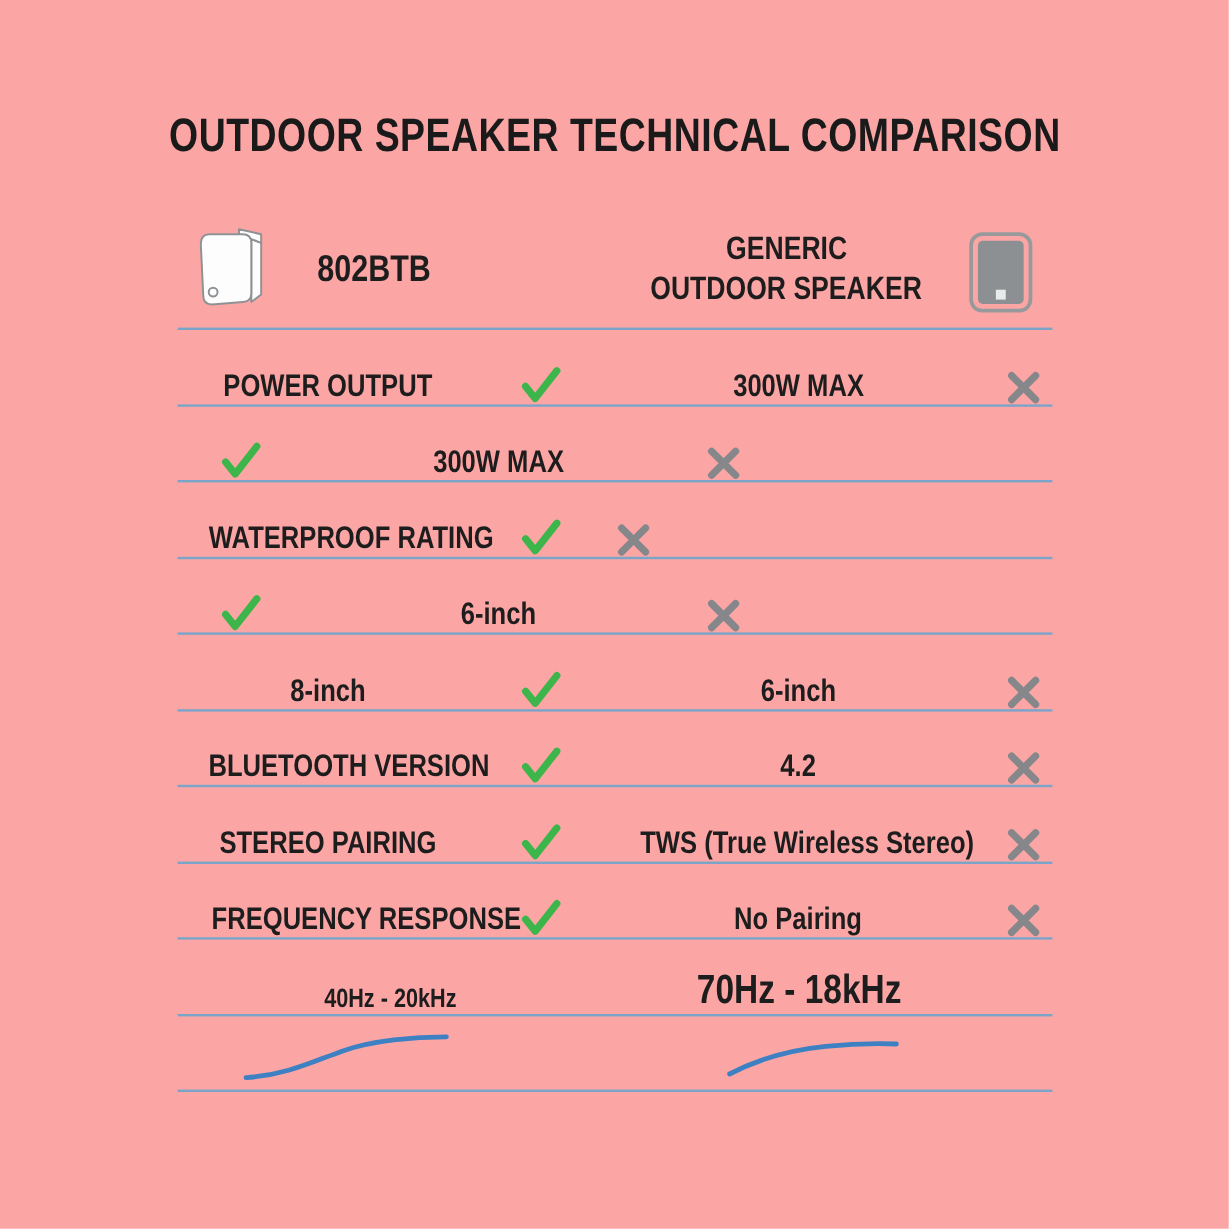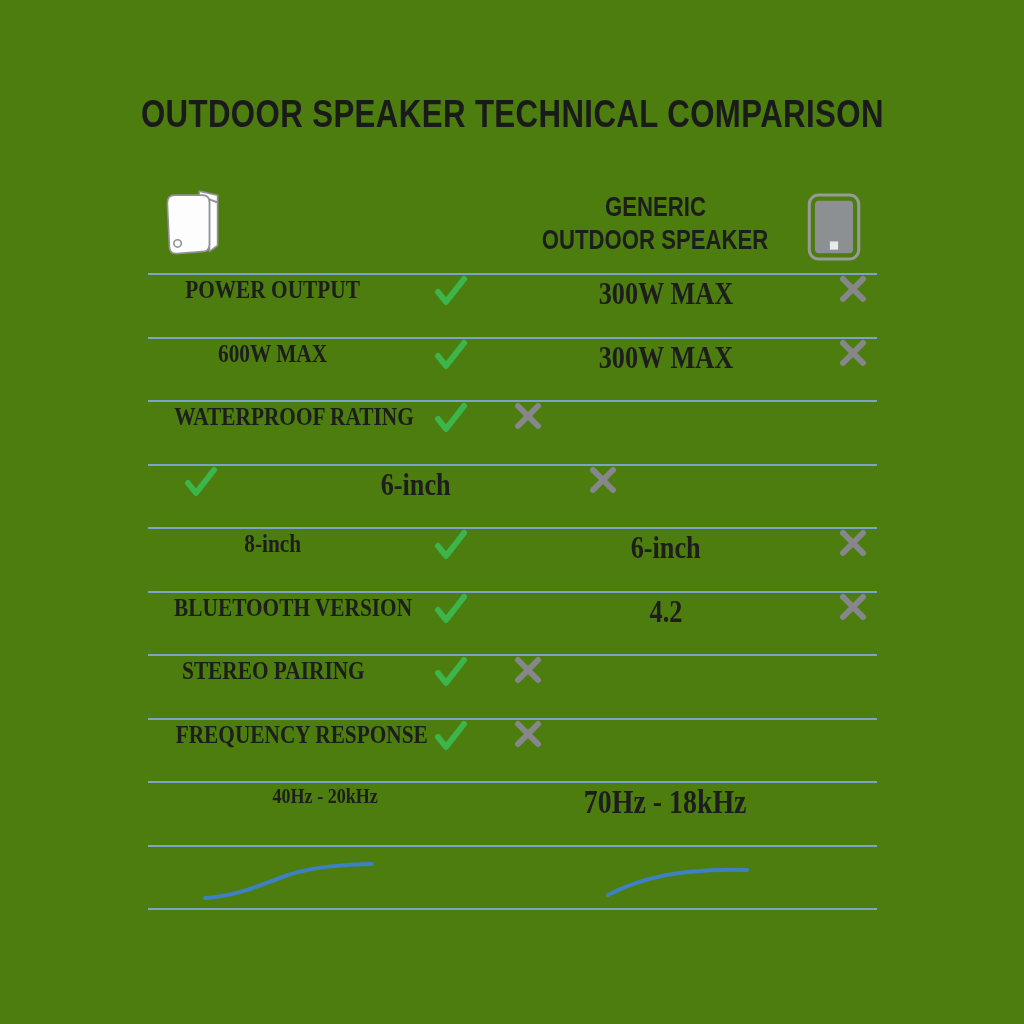--- a/index.html
+++ b/index.html
@@ -1,19 +1,19 @@
 <!DOCTYPE html>
 <html><head>
 <meta charset="utf-8">
 <style>
   html,body{margin:0;padding:0;}
   .canvas{
     position:relative;
     width:1024px;height:1024px;
-    background:#4d7c0f;
+    background:#fca5a5;
     font-family:"Liberation Sans",sans-serif;
     color:#1d1d1d;
     overflow:hidden;
   }
   .cond{display:inline-block;transform:scaleX(0.82);white-space:nowrap;transform-origin:center;}
   .cond-title{display:inline-block;transform:scaleX(0.80);white-space:nowrap;transform-origin:center;}
 
   .page-title{
     position:absolute;top:92px;left:0;width:1024px;
     text-align:center;font-size:39px;font-weight:bold;letter-spacing:0.5px;
@@ -25,24 +25,24 @@
   .header-row{position:relative;height:93px;border-bottom:2px solid #7aa5c9;}
   .hdr-icon-left{position:absolute;left:14px;top:8px;}
   .hdr-name-left{position:absolute;left:74px;top:0;width:180px;height:88px;
     display:flex;align-items:center;justify-content:center;
     font-size:31px;font-weight:bold;}
   .hdr-name-right{position:absolute;left:355px;top:0;width:305px;height:88px;
     display:flex;flex-direction:column;align-items:center;justify-content:center;
     font-size:27px;font-weight:bold;line-height:1.22;}
   .hdr-icon-right{position:absolute;left:659px;top:13px;}
 
-  .row{display:flex;align-items:flex-start;height:61.5px;border-bottom:2px solid #7aa5c9;font-family:Liberation Serif, serif;}
+  .row{display:flex;align-items:flex-end;height:61.5px;border-bottom:2px solid #7aa5c9;}
   .c1{width:250px;text-align:center;font-size:26px;font-weight:bold;}
   .c2{width:105px;display:flex;justify-content:center;align-items:center;}
-  .c3{width:325px;text-align:center;font-size:32px;font-weight:bold;}
+  .c3{width:325px;text-align:center;font-size:26px;font-weight:bold;}
   .c4{width:49px;display:flex;justify-content:center;align-items:center;}
 
   .fc-left{width:355px;text-align:center;font-size:22px;font-weight:bold;}
   .fc-right{width:325px;text-align:center;font-size:34px;font-weight:bold;}
   .fc-pad{width:49px;}
 
   .curves-row{height:61.5px;border-bottom:2px solid #7aa5c9;}
   .curves-row svg{display:block;}
 </style>
 </head>
@@ -60,20 +60,23 @@
       <div class="hdr-icon-left">
         <svg width="62" height="78" viewBox="0 0 60 76" fill="none">
           <g stroke="#8f9294" stroke-width="1.6" stroke-linejoin="round" fill="#fdfdfd">
             <path d="M46,11 L54,14 L54,56 L46,62 Z"></path>
             <path d="M36,3 L54,7 L54,14 L46,11 L36,9 Z"></path>
             <path d="M12,7 Q5,7 5,15 L7,57 Q7,64 14,64 L39,62 Q46,62 46,55 L46,14 Q46,7 39,7 Z"></path>
             <circle cx="15" cy="54" r="3.6" fill="none"></circle>
           </g>
         </svg>
       </div>
+      <div class="hdr-name-left">
+        <span class="cond">802BTB</span>
+      </div>
       <div class="hdr-name-right">
         <span class="cond">GENERIC</span>
         <span class="cond">OUTDOOR SPEAKER</span>
       </div>
       <div class="hdr-icon-right">
         <svg width="54" height="68" viewBox="0 0 52 66" fill="none">
           <rect x="2" y="2" width="48" height="62" rx="9" fill="none" stroke="#97999b" stroke-width="3"></rect>
           <rect x="7.5" y="7.5" width="37" height="51" rx="4" fill="#8d9093"></rect>
           <rect x="22" y="47" width="8" height="8" fill="#e9eaea"></rect>
         </svg>
@@ -89,21 +92,20 @@
         </div>
       <div class="c3"><span class="cond">300W MAX</span></div>
       <div class="c4">
           <svg width="28" height="28" viewBox="0 0 28 28">
             <path d="M4 4 L24 24 M24 4 L4 24" stroke="#85878a" stroke-width="6" stroke-linecap="round"></path>
           </svg>
         </div>
     </div>
 
     <div class="row">
-      <div class="c1"><span class="cond">600W MAX</span></div>
       <div class="c2">
           <svg width="36" height="32" viewBox="0 0 36 32">
             <path d="M5 17 L13 27 L31 4" stroke="#3cb54a" stroke-width="6" fill="none" stroke-linecap="round" stroke-linejoin="round"></path>
           </svg>
         </div>
       <div class="c3"><span class="cond">300W MAX</span></div>
       <div class="c4">
           <svg width="28" height="28" viewBox="0 0 28 28">
             <path d="M4 4 L24 24 M24 4 L4 24" stroke="#85878a" stroke-width="6" stroke-linecap="round"></path>
           </svg>
@@ -168,34 +170,36 @@
         </div>
     </div>
 
     <div class="row">
       <div class="c1"><span class="cond">STEREO PAIRING</span></div>
       <div class="c2">
           <svg width="36" height="32" viewBox="0 0 36 32">
             <path d="M5 17 L13 27 L31 4" stroke="#3cb54a" stroke-width="6" fill="none" stroke-linecap="round" stroke-linejoin="round"></path>
           </svg>
         </div>
+      <div class="c3"><span class="cond">TWS (True Wireless Stereo)</span></div>
       <div class="c4">
           <svg width="28" height="28" viewBox="0 0 28 28">
             <path d="M4 4 L24 24 M24 4 L4 24" stroke="#85878a" stroke-width="6" stroke-linecap="round"></path>
           </svg>
         </div>
     </div>
 
     <div class="row">
       <div class="c1"><span class="cond">FREQUENCY RESPONSE</span></div>
       <div class="c2">
           <svg width="36" height="32" viewBox="0 0 36 32">
             <path d="M5 17 L13 27 L31 4" stroke="#3cb54a" stroke-width="6" fill="none" stroke-linecap="round" stroke-linejoin="round"></path>
           </svg>
         </div>
+      <div class="c3"><span class="cond">No Pairing</span></div>
       <div class="c4">
           <svg width="28" height="28" viewBox="0 0 28 28">
             <path d="M4 4 L24 24 M24 4 L4 24" stroke="#85878a" stroke-width="6" stroke-linecap="round"></path>
           </svg>
         </div>
     </div>
 
     <div class="row">
       <div class="fc-left"><span class="cond">40Hz - 20kHz</span></div>
       <div class="fc-right"><span class="cond">70Hz - 18kHz</span></div>

